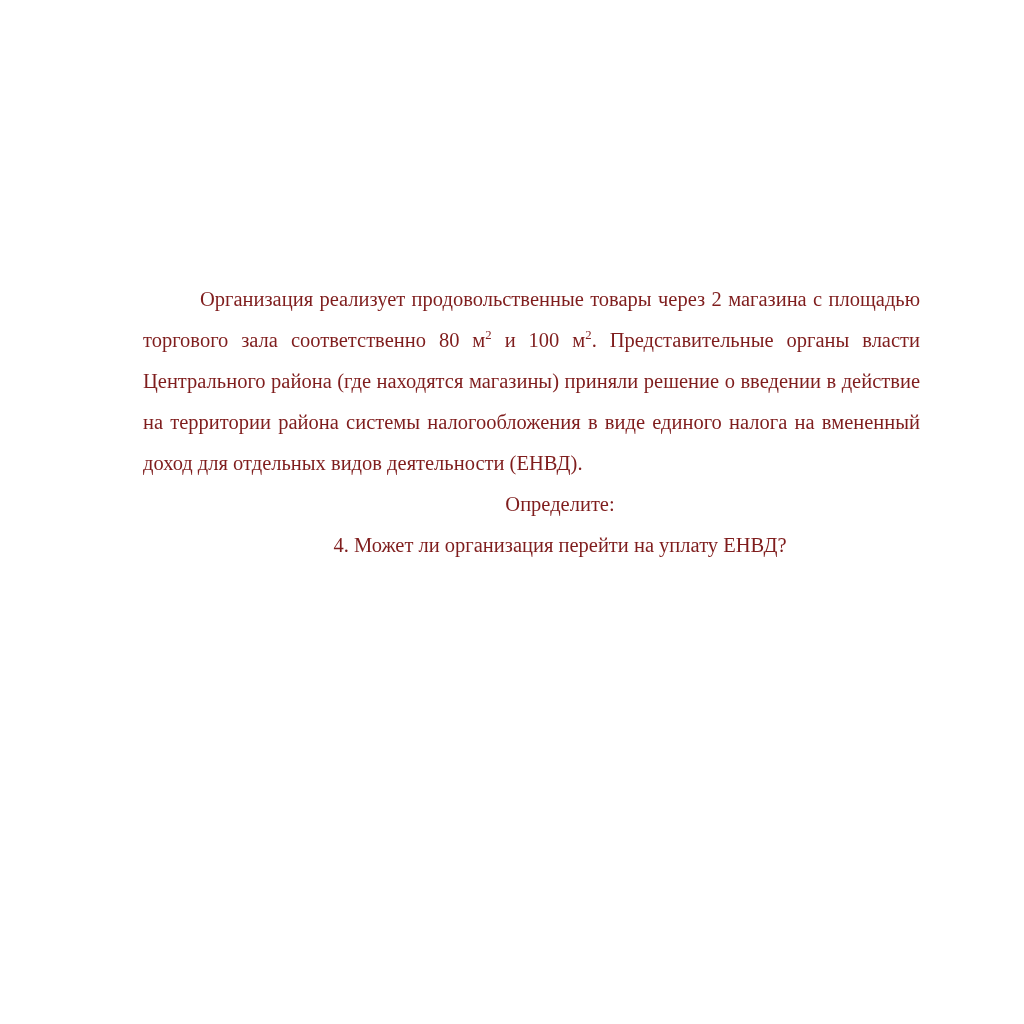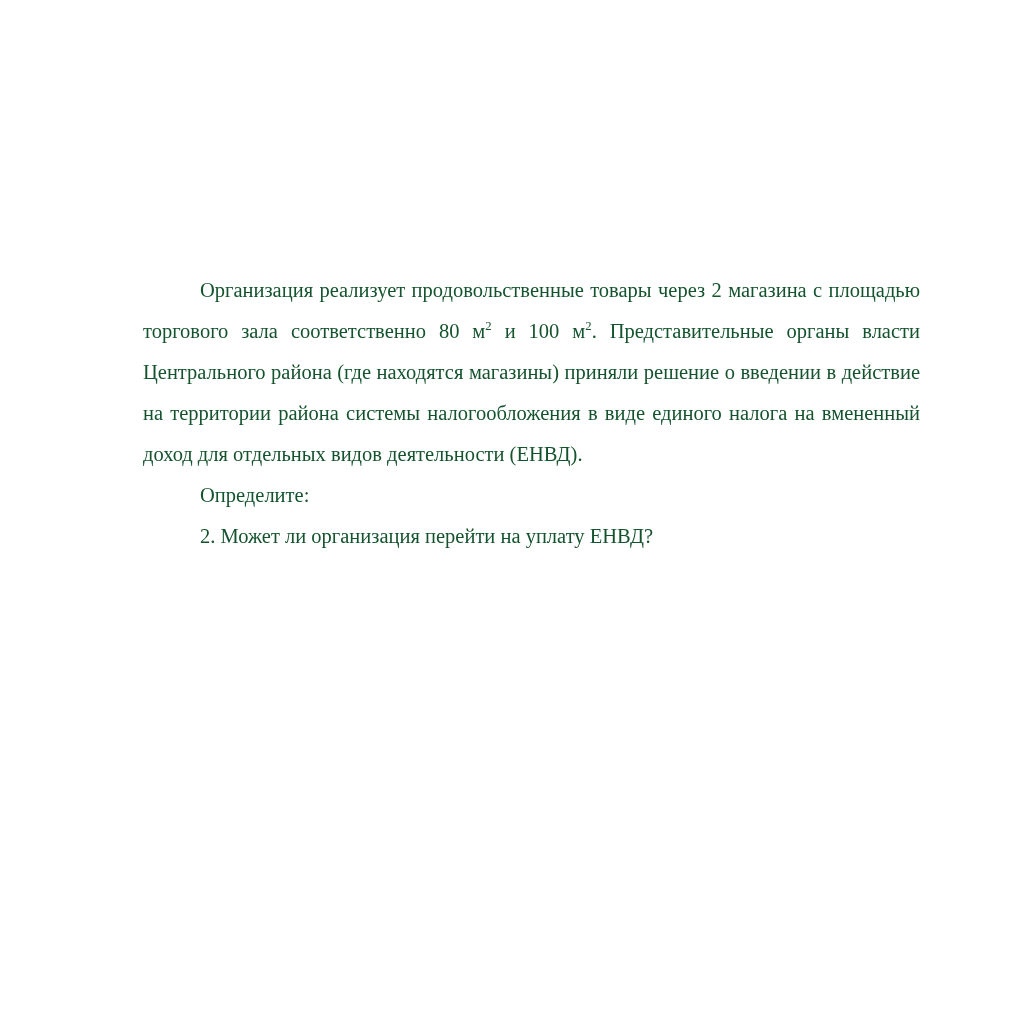--- a/index.html
+++ b/index.html
@@ -14,57 +14,57 @@
     width: 1024px;
     height: 1024px;
     background: #ffffff;
     overflow: hidden;
     box-sizing: border-box;
   }
 
   .doc-body {
     position: absolute;
     left: 143px;
-    top: 270px;
+    top: 279px;
     width: 777px;
     font-family: "Liberation Serif", "DejaVu Serif", serif;
     font-size: 20.5px;
     line-height: 41px;
-    color: #14532d;
+    color: #7f1d1d;
     text-align: justify;
     text-justify: inter-word;
     -webkit-font-smoothing: antialiased;
   }
 
   .doc-body p {
     margin: 0;
     padding: 0;
     text-align: justify;
     text-indent: 57px;
   }
 
   .doc-body p.no-justify {
-    text-align: left;
+    text-align: center;
   }
 
   sup {
     font-size: 0.62em;
     vertical-align: super;
     line-height: 0;
   }
 </style>
 </head>
 <body>
 
 <div class="page">
 
   <div class="doc-body">
 
     <p><span>Организация реализует продовольственные товары через 2 магазина с площадью торгового зала соответственно 80 м</span><sup>2</sup><span> и 100 м</span><sup>2</sup><span>. Представительные органы власти Центрального района (где находятся магазины) приняли решение о введении в действие на территории района системы налогообложения в виде единого налога на вмененный доход для отдельных видов деятельности (ЕНВД).</span></p>
 
     <p class="no-justify">Определите:</p>
 
-    <p class="no-justify">2. Может ли организация перейти на уплату ЕНВД?</p>
+    <p class="no-justify">4. Может ли организация перейти на уплату ЕНВД?</p>
 
 
   </div>
 
 </div>
 
 </body></html>

